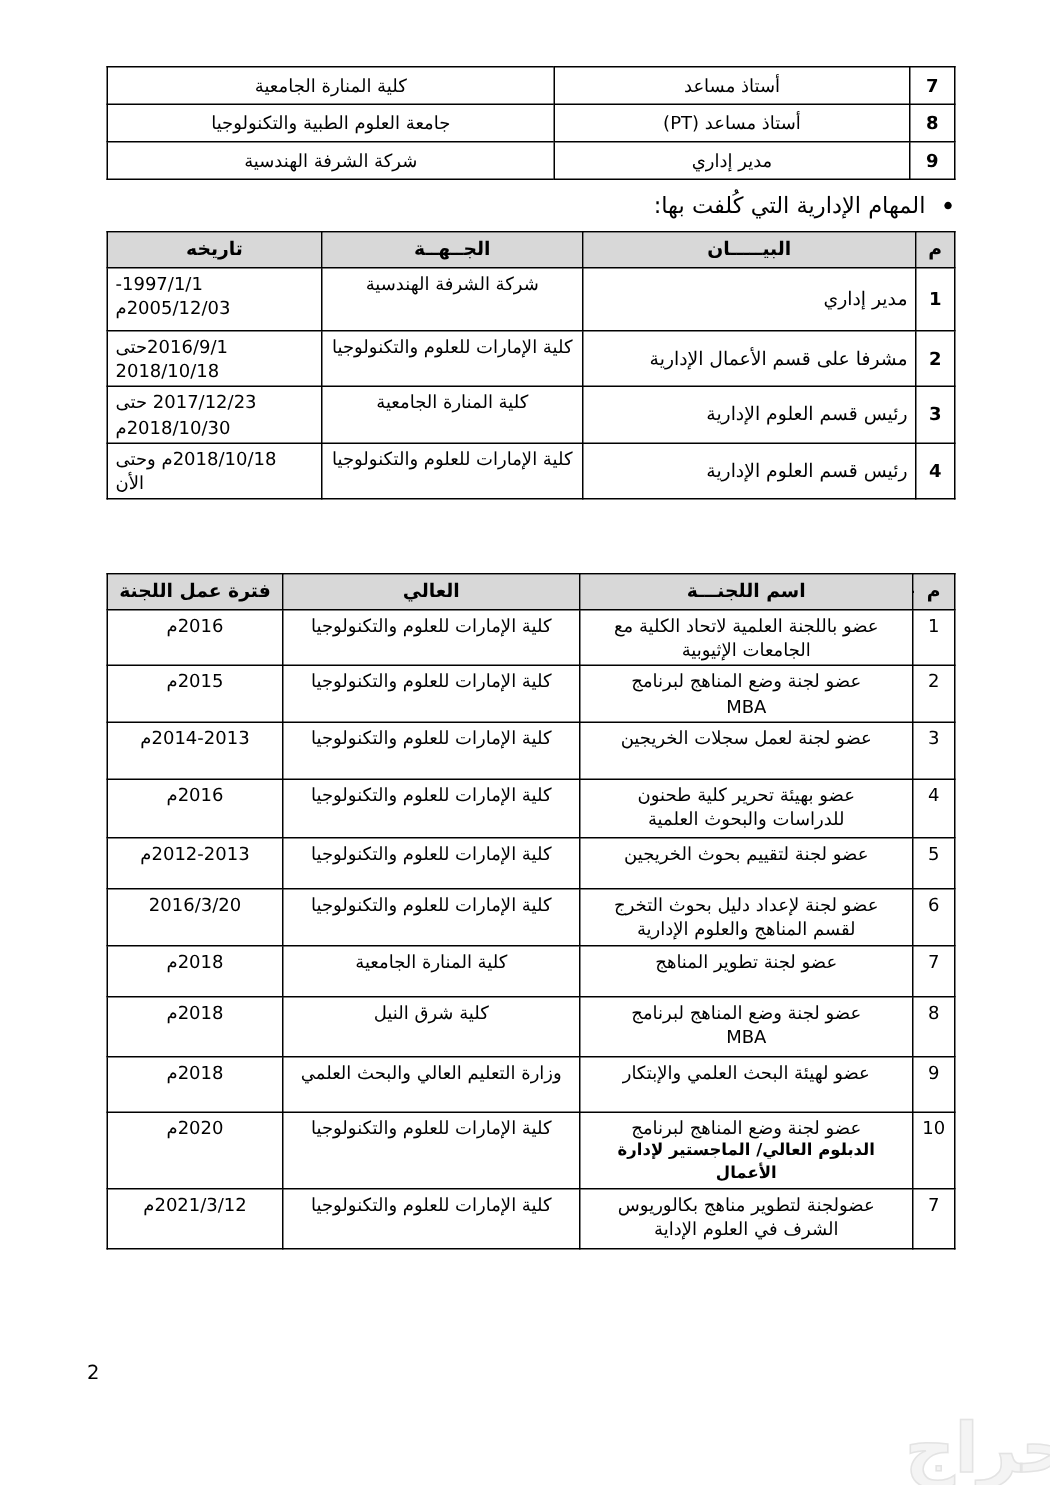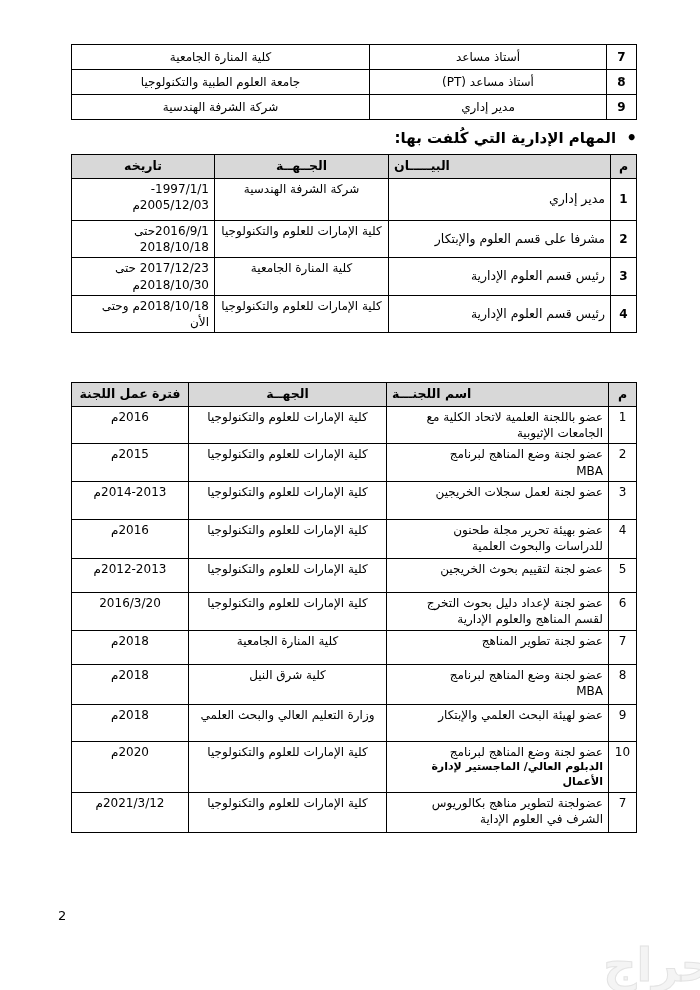--- a/index.html
+++ b/index.html
@@ -7,30 +7,30 @@
     width:700px;height:990px;position:relative;background:#ffffff;
     font-family:"DejaVu Sans","Liberation Serif",sans-serif;
     color:#000;overflow:hidden;
   }
   .block{position:absolute;right:63px;width:565px;}
   table{border-collapse:collapse;table-layout:fixed;width:565px;direction:rtl;}
   td,th{border:1.6px solid #000;padding:2px 5px;font-size:12px;line-height:1.35;overflow:hidden;}
   .top-table td{height:20px;text-align:center;vertical-align:middle;}
   .top-table .num{font-weight:bold;}
   thead th{background:#d8d8d8;font-weight:bold;font-size:12.5px;vertical-align:middle;height:19px;}
-  th.start{text-align:left;margin-left:11px;}
+  th.start{text-align:center;margin-left:11px;}
   th.center,td.center{text-align:center;margin-left:28px;}
-  .heading{position:absolute;right:63px;font-size:15px;font-weight:bold;white-space:nowrap;}
+  .heading{position:absolute;right:63px;font-size:15px;font-weight:normal;white-space:nowrap;}
   .heading::before{content:"\2022";font-size:17px;margin-left:10px;position:relative;top:1px;}
   .tasks-table td.desc{text-align:right;vertical-align:middle;font-size:12.5px;}
   .tasks-table td.entity{text-align:center;vertical-align:top;}
-  .tasks-table td.date{text-align:right;vertical-align:top;white-space:pre-line;}
+  .tasks-table td.date{text-align:left;vertical-align:top;white-space:pre-line;}
   .tasks-table td.num{text-align:center;vertical-align:middle;font-weight:bold;}
   .com-table td{vertical-align:top;}
-  .com-table td.name{text-align:right;white-space:pre-line;}
+  .com-table td.name{text-align:center;white-space:pre-line;}
   .com-table td.entity{text-align:center;}
   .com-table td.period{text-align:center;margin-top:36px;}
   .com-table td.num{text-align:center;}
   .bold-sub{font-weight:bold;font-size:11px;display:block;}
   .bold-sub:empty{display:none;}
   .page-number{position:absolute;top:908px;left:58px;font-size:13px;}
   .watermark{
     position:absolute;top:938px;right:-14px;width:190px;
     font-size:46px;font-weight:bold;color:#f4f4f4;
     -webkit-text-stroke:1px #e3e3e3;letter-spacing:4px;white-space:nowrap;
@@ -87,21 +87,21 @@
     <tbody>
       <tr style="height:42px;">
         <td class="num">1</td>
         <td class="desc">مدير إداري</td>
         <td class="entity">شركة الشرفة الهندسية</td>
         <td class="date">1997/1/1-
 2005/12/03م</td>
       </tr>
       <tr style="height:37px;">
         <td class="num">2</td>
-        <td class="desc">مشرفا على قسم العلوم والإبتكار</td>
+        <td class="desc">مشرفا على قسم الأعمال الإدارية</td>
         <td class="entity">كلية الإمارات للعلوم والتكنولوجيا</td>
         <td class="date">2016/9/1حتى
 2018/10/18</td>
       </tr>
       <tr style="height:35px;">
         <td class="num">3</td>
         <td class="desc">رئيس قسم العلوم الإدارية</td>
         <td class="entity">كلية المنارة الجامعية</td>
         <td class="date">2017/12/23 حتى
 2018/10/30م</td>
@@ -124,21 +124,21 @@
     <colgroup>
         <col style="width:28px">
         <col style="width:222px">
         <col style="width:198px">
         <col style="width:117px">
       </colgroup>
     <thead>
       <tr>
         <th class="center">م</th>
         <th class="start">اسم اللجنـــة</th>
-        <th class="center">الجهــة</th>
+        <th class="center">العالي</th>
         <th class="center">فترة عمل اللجنة</th>
       </tr>
     </thead>
     <tbody>
       <tr style="height:35px;">
         <td class="num">1</td>
         <td class="name"><span>عضو باللجنة العلمية لاتحاد الكلية مع
 الجامعات الإثيوبية</span></td>
         <td class="entity">كلية الإمارات للعلوم والتكنولوجيا</td>
         <td class="period">2016م</td>
@@ -151,21 +151,21 @@
         <td class="period">2015م</td>
       </tr>
       <tr style="height:38px;">
         <td class="num">3</td>
         <td class="name"><span>عضو لجنة لعمل سجلات الخريجين</span></td>
         <td class="entity">كلية الإمارات للعلوم والتكنولوجيا</td>
         <td class="period">2014-2013م</td>
       </tr>
       <tr style="height:39px;">
         <td class="num">4</td>
-        <td class="name"><span>عضو بهيئة تحرير مجلة طحنون
+        <td class="name"><span>عضو بهيئة تحرير كلية طحنون
 للدراسات والبحوث العلمية</span></td>
         <td class="entity">كلية الإمارات للعلوم والتكنولوجيا</td>
         <td class="period">2016م</td>
       </tr>
       <tr style="height:34px;">
         <td class="num">5</td>
         <td class="name"><span>عضو لجنة لتقييم بحوث الخريجين</span></td>
         <td class="entity">كلية الإمارات للعلوم والتكنولوجيا</td>
         <td class="period">2012-2013م</td>
       </tr>

